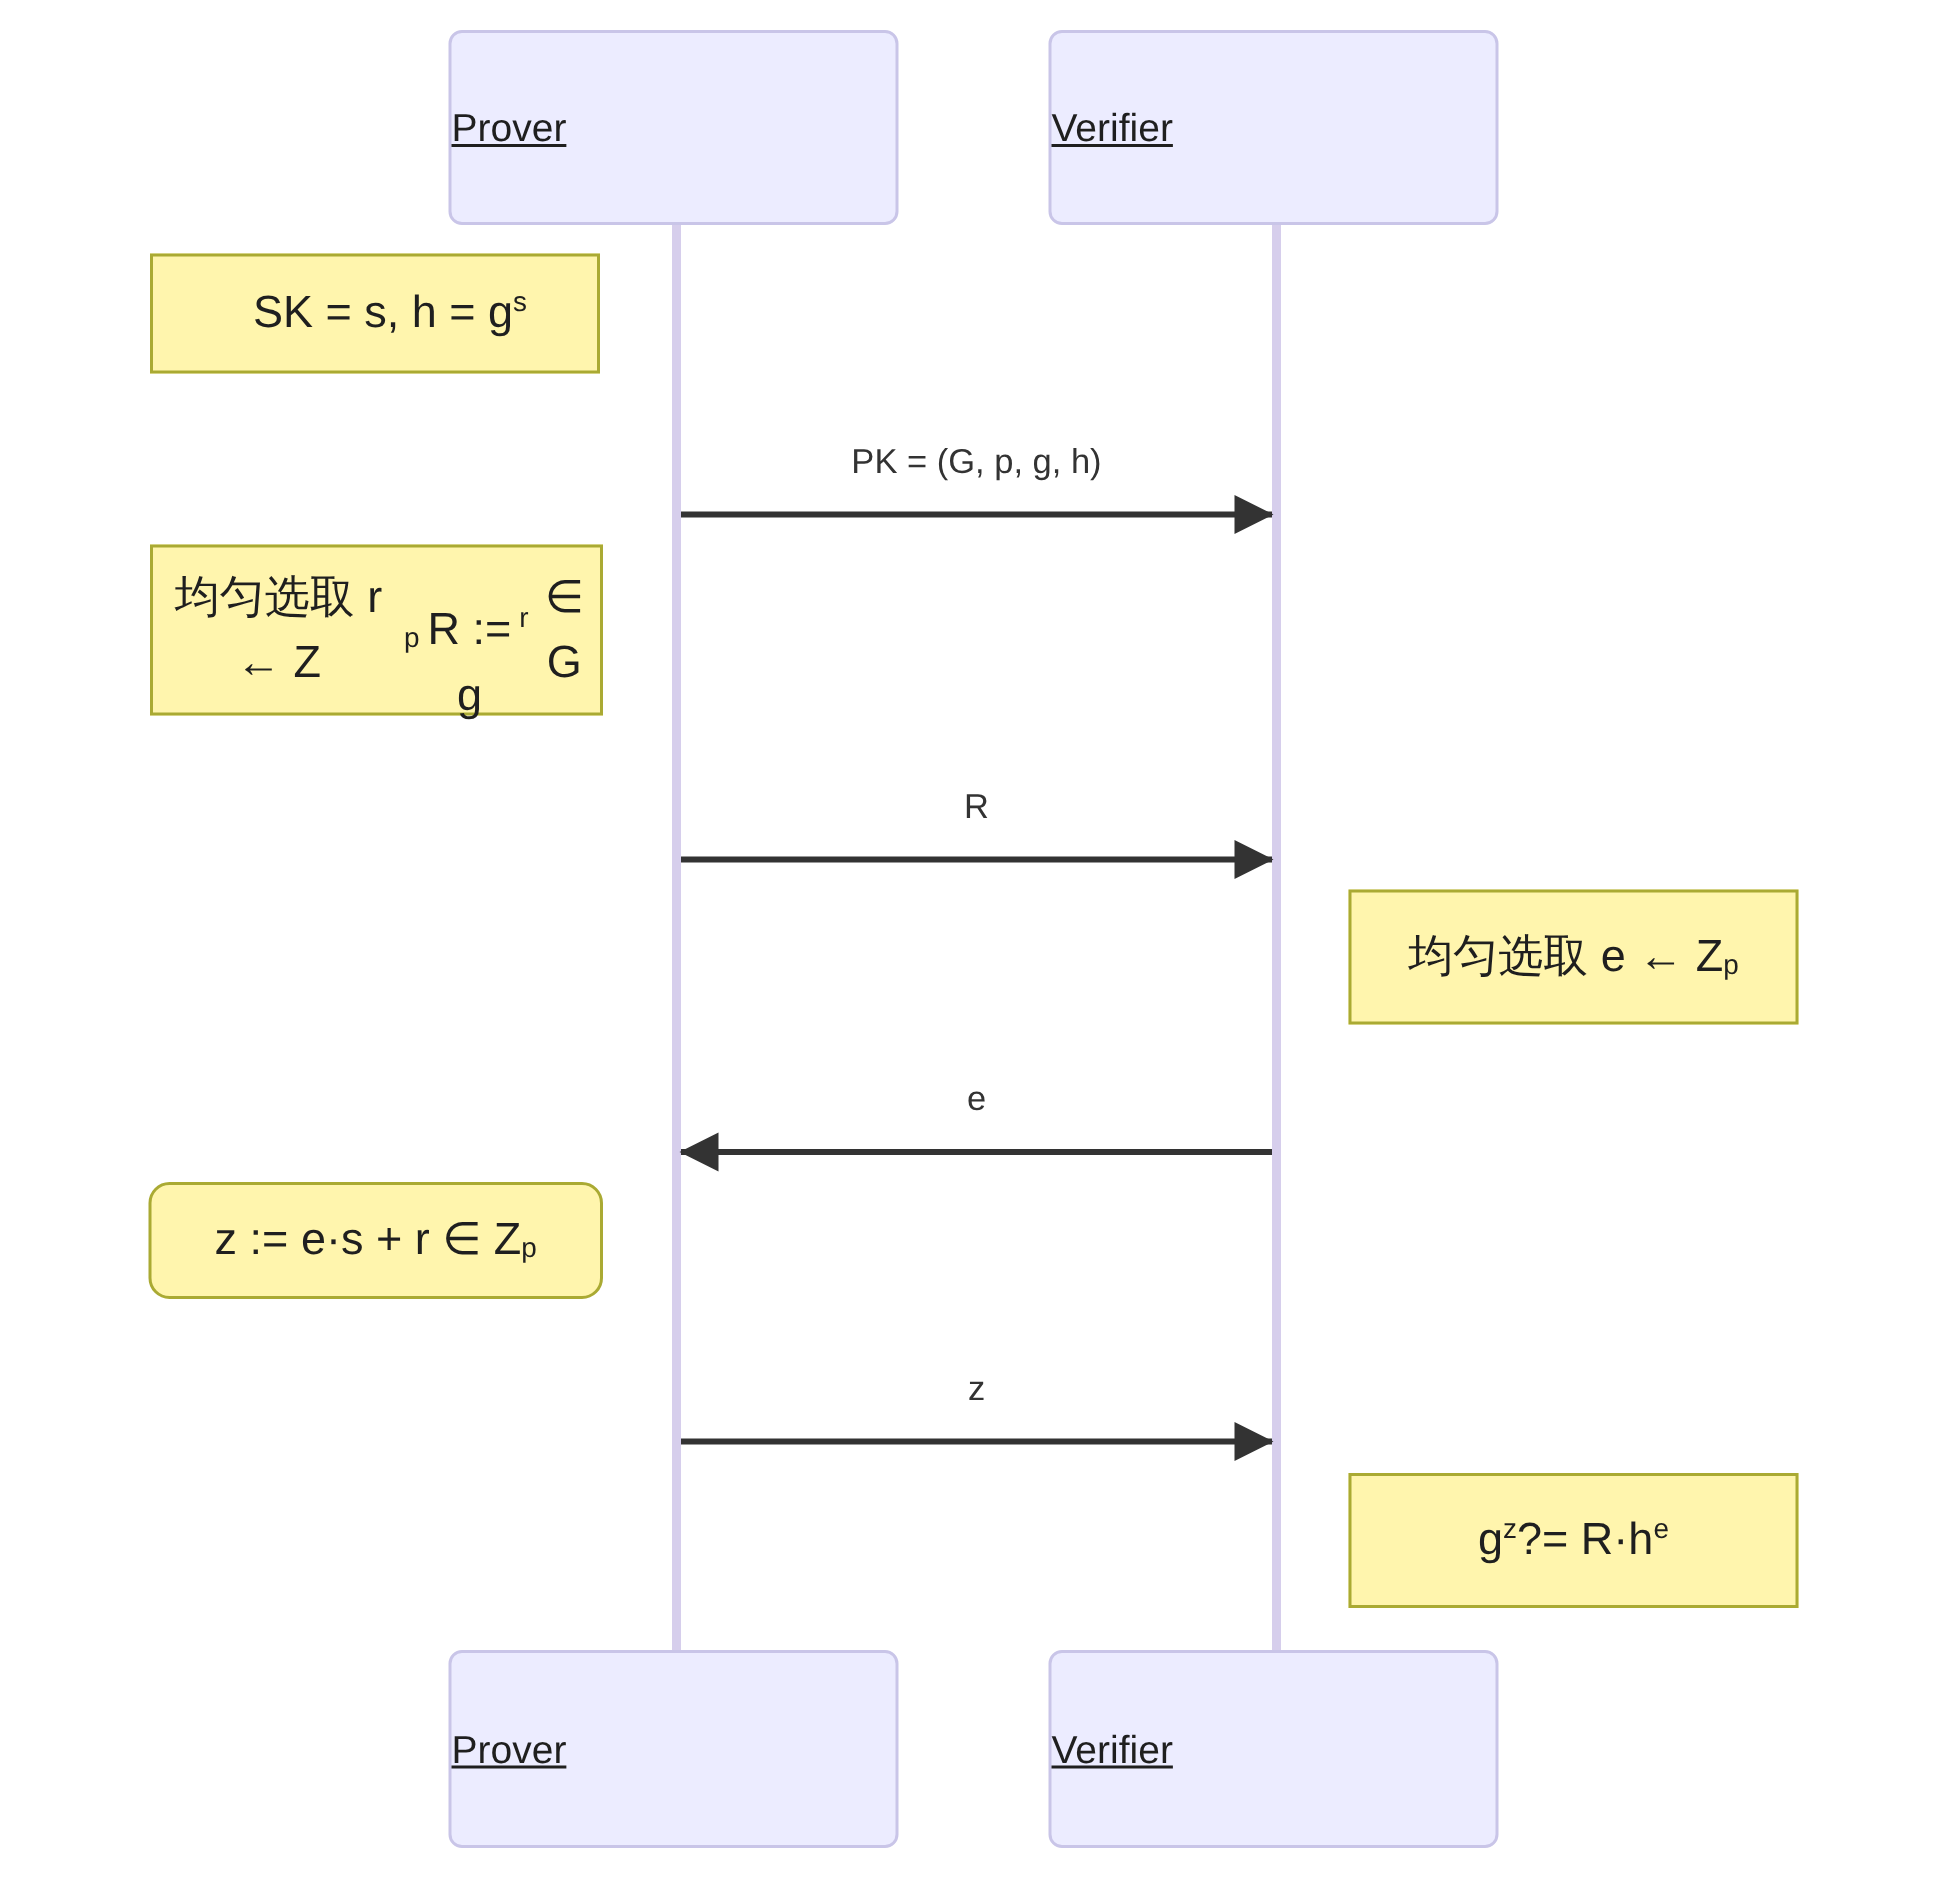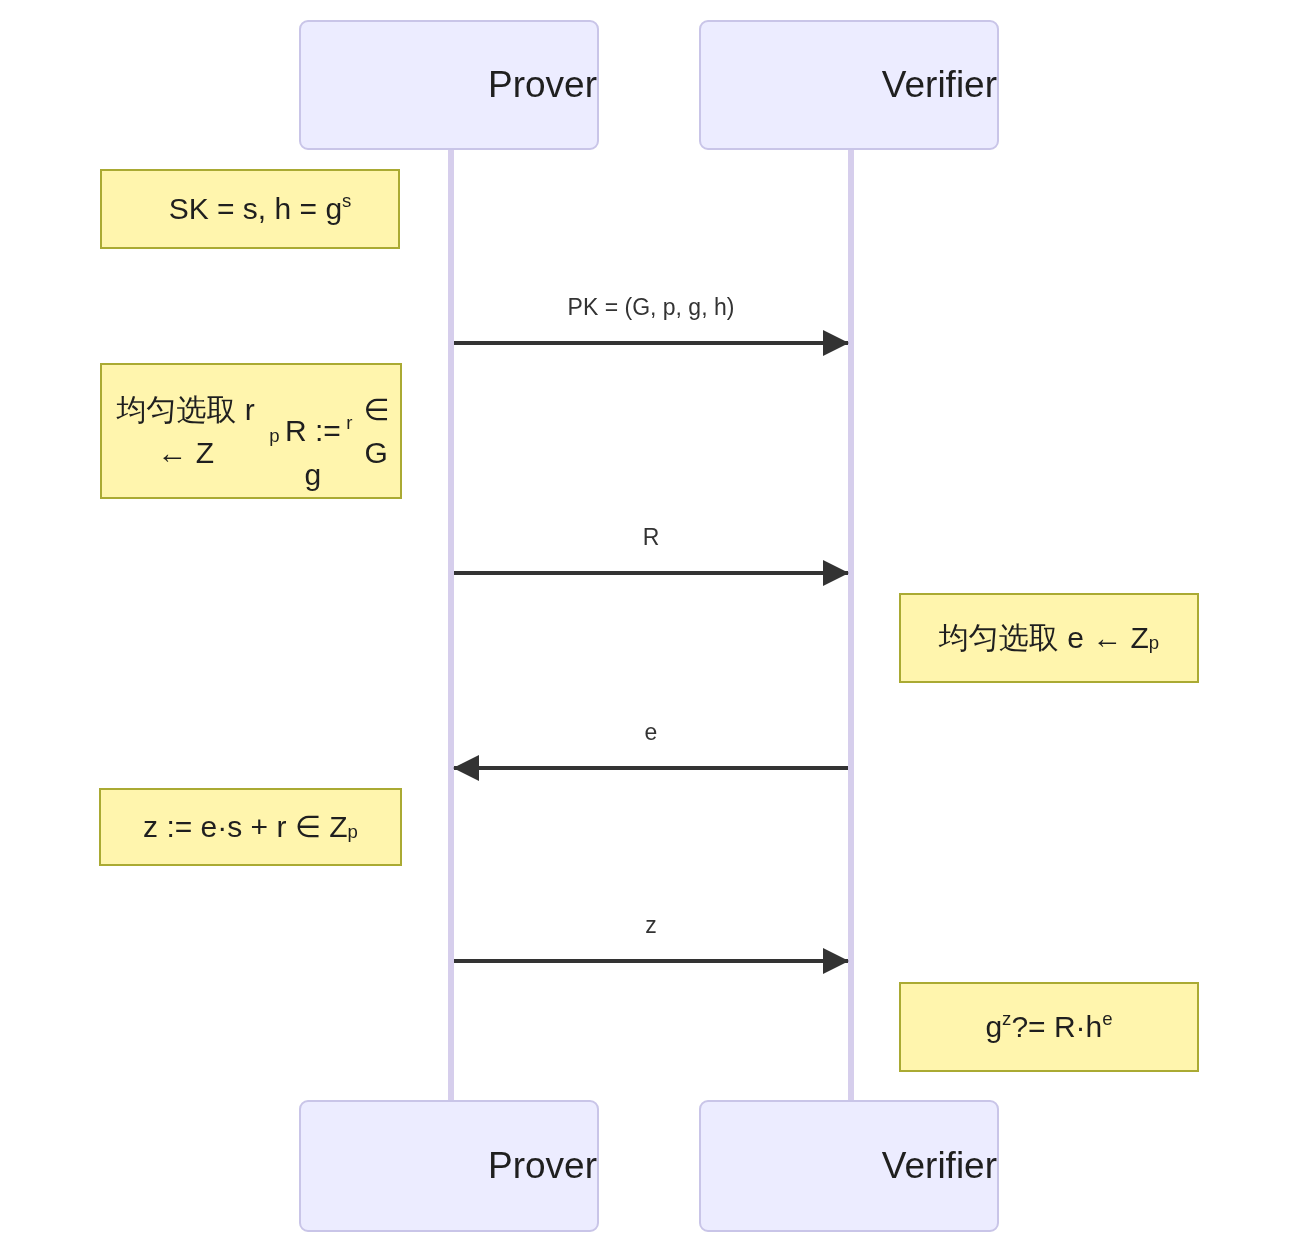--- a/index.html
+++ b/index.html
@@ -8,22 +8,22 @@
     background:var(--background,#fff);
     font-family:"Liberation Sans","DejaVu Sans",sans-serif;
     color:#222;
   }
   
   .actor{
     position:absolute;width:300px;height:130px;box-sizing:border-box;
     background:var(--actor-fill,#ECECFF);
     border:2px solid var(--actor-border,#C9C5E8);
     border-radius:9px;
-    display:flex;align-items:center;justify-content:flex-end;
-    font-size:37px;color:var(--actor-text,#1f1f1f);
+    display:flex;align-items:center;justify-content:flex-start;
+    font-size:26px;color:var(--actor-text,#1f1f1f);text-decoration:underline;
   }
   .actor.prover{left:299px;}
   .actor.verifier{left:699px;}
   .actor.top{top:20px;}
   .actor.bottom{top:1100px;height:132px;}
   
   .lifeline{
     position:absolute;top:150px;height:950px;width:6px;
     background:var(--lifeline,#D6CEEC);
   }
@@ -32,23 +32,23 @@
   
   .note{
     position:absolute;box-sizing:border-box;
     background:var(--note-fill,#FFF5AD);
     border:2px solid var(--note-border,#AAAA33);
     display:flex;align-items:center;justify-content:center;
     text-align:center;font-size:30px;line-height:1.45;
     color:var(--note-text,#1f1f1f);white-space:pre-line;
   }
   .n-sk{left:100px;top:169px;width:300px;height:80px;padding-left:20px;}
-  .n-pick-r{left:100px;top:363px;width:302px;height:136px;}
+  .n-pick-r{left:100px;top:363px;width:302px;height:114px;}
   .n-pick-e{left:899px;top:593px;width:300px;height:90px;}
-  .n-compute-z{left:99px;top:788px;width:303px;height:78px;}
+  .n-compute-z{left:99px;top:788px;width:303px;height:78px;border-radius:14px;}
   .n-check{left:899px;top:982px;width:300px;height:90px;}
   
   .msg-label{
     position:absolute;left:454px;width:394px;text-align:center;
     font-size:23px;color:var(--message-text,#333);
   }
   .l-pk{top:294px;} .l-r{top:524px;} .l-e{top:719px;} .l-z{top:912px;}
   
   .arrow{
     position:absolute;left:454px;width:394px;height:4px;

